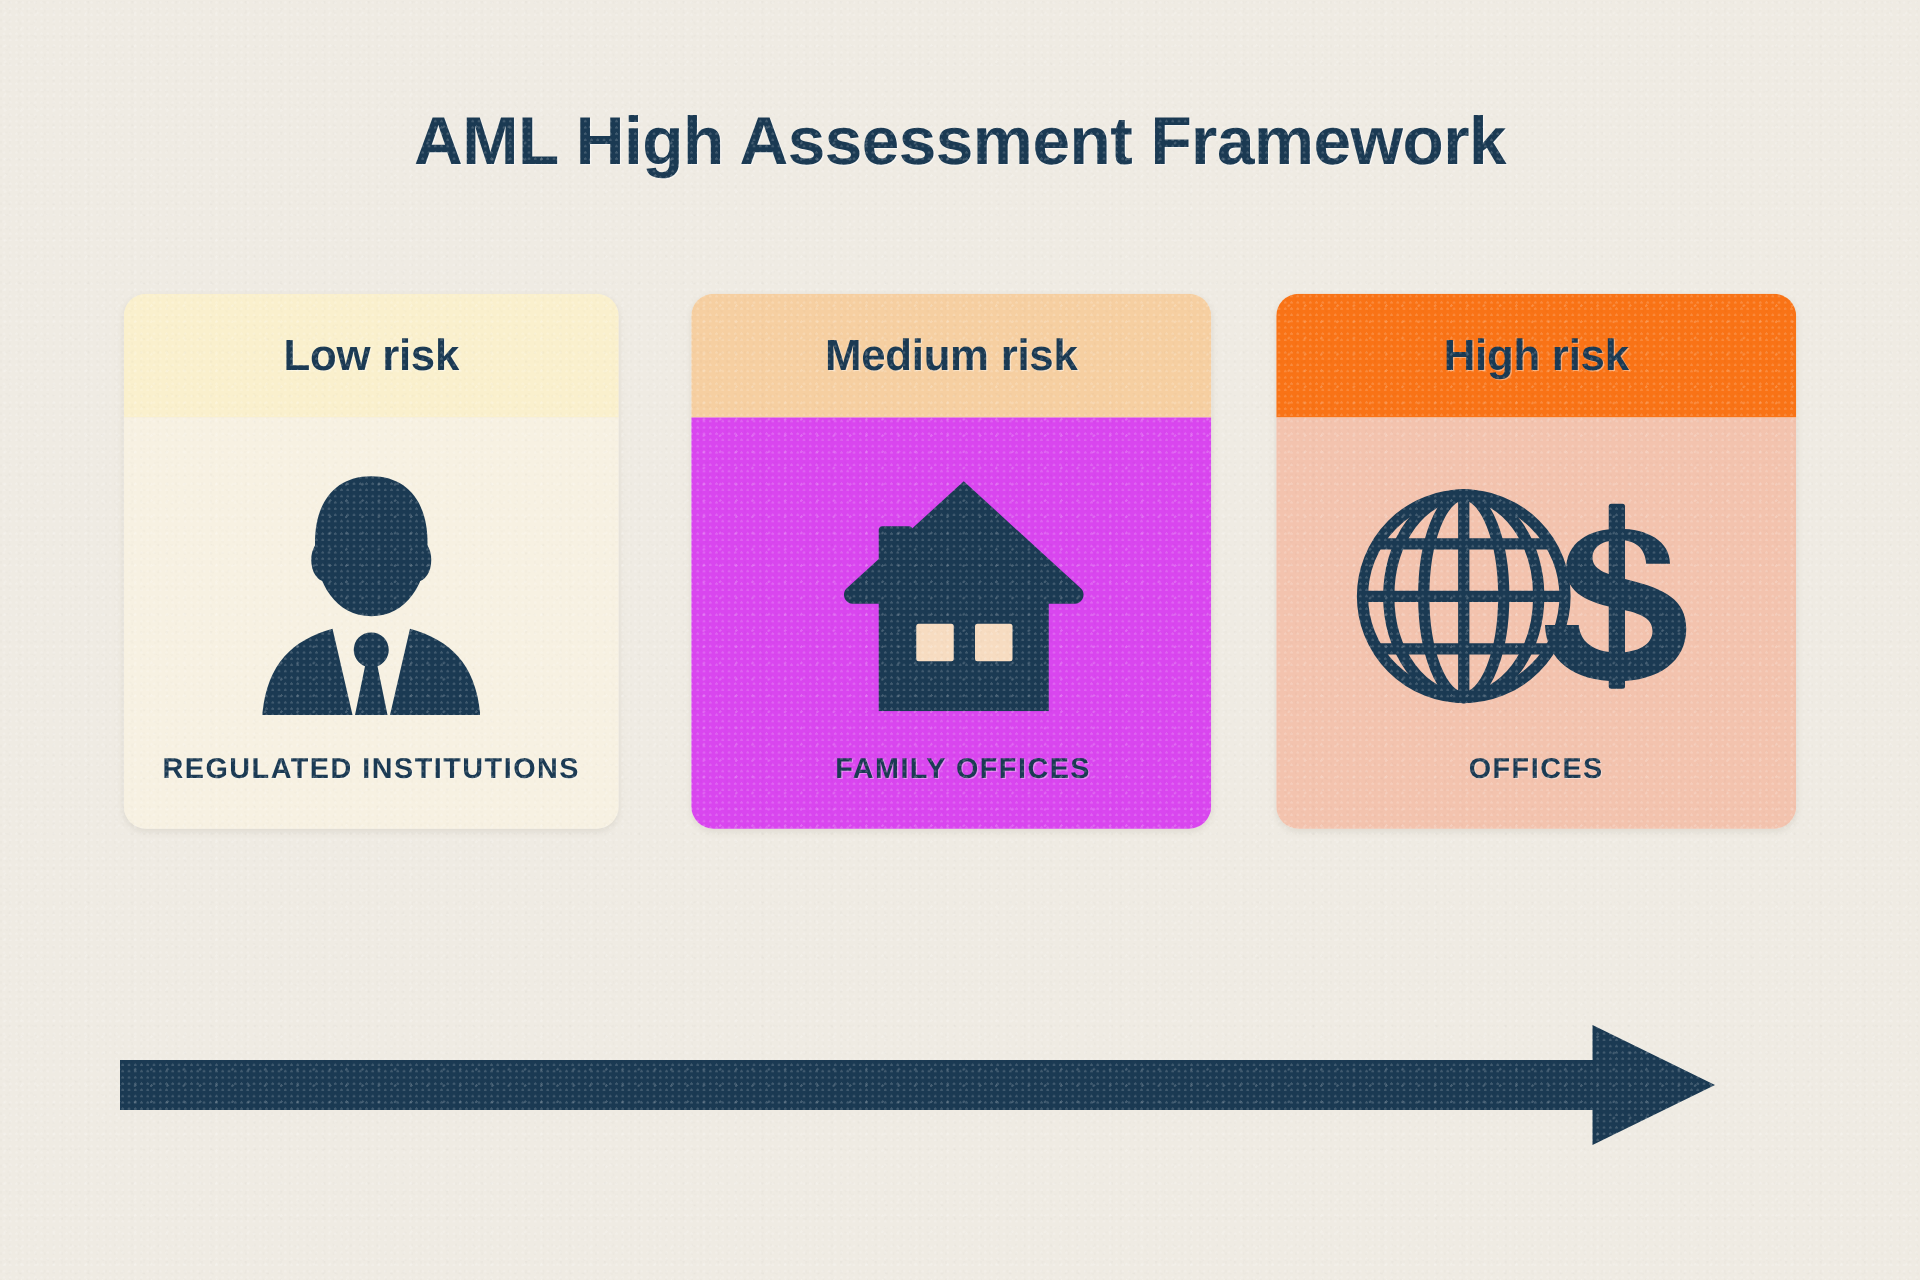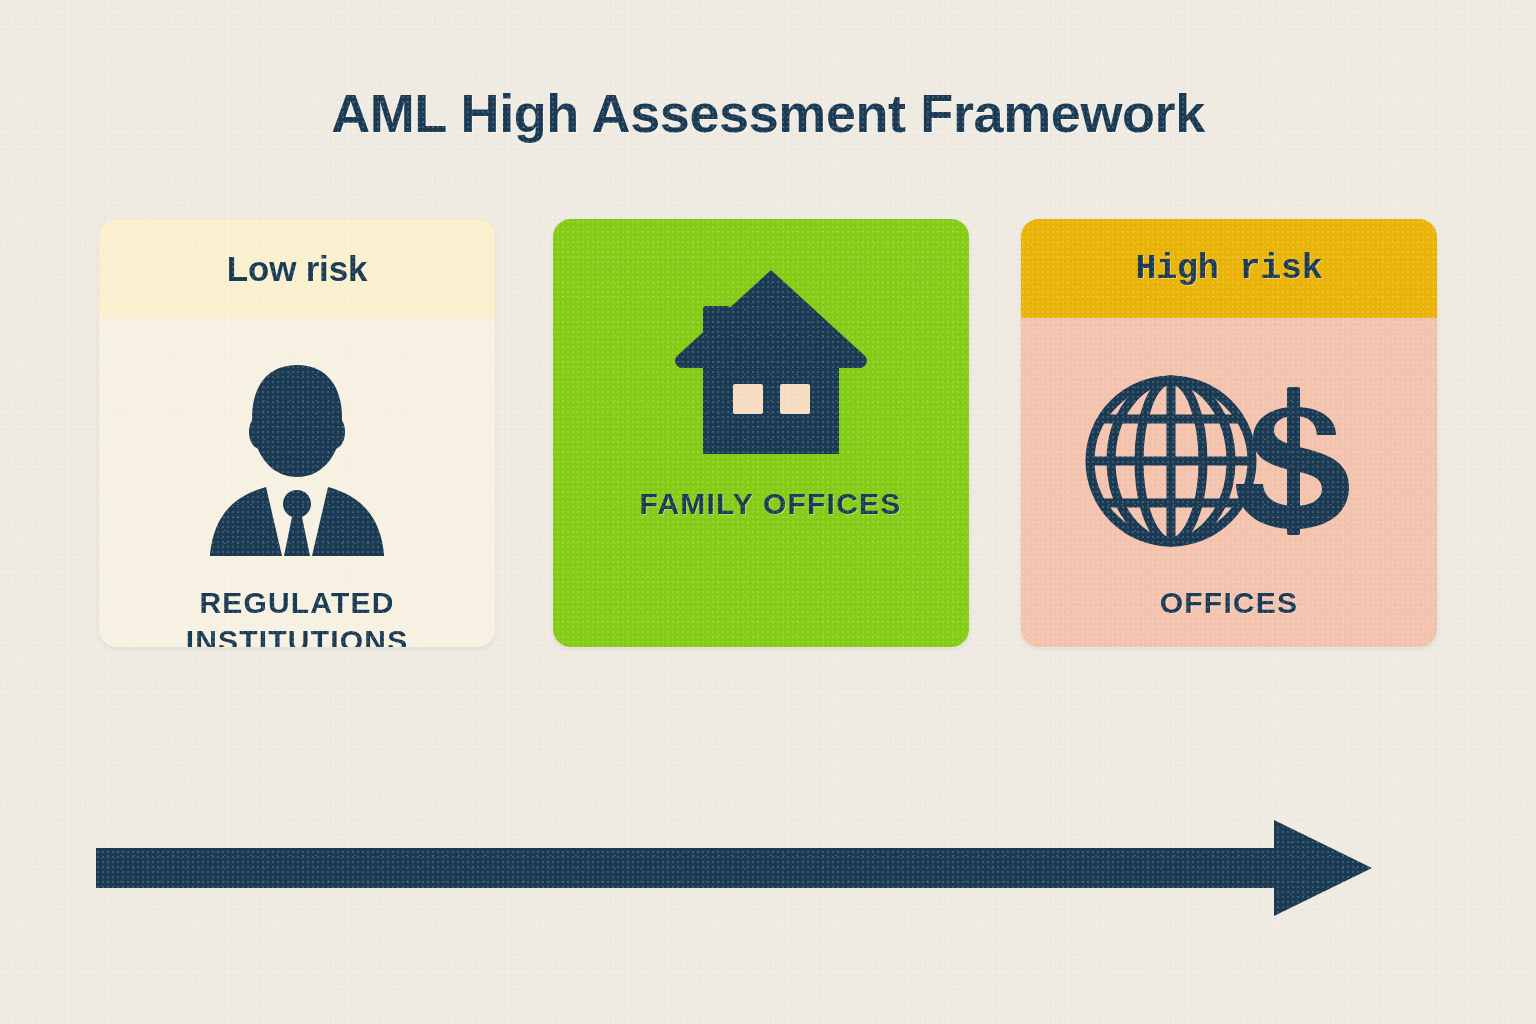--- a/index.html
+++ b/index.html
@@ -55,21 +55,21 @@
   #cards {
     position: absolute;
     top: 219px;
     left: 0;
     width: 1536px;
     height: 560px;
   }
 
   .card {
     position: absolute;
-    top: 0;
+    top: 16px;
     height: 428px;
     border-radius: 18px;
     overflow: hidden;
     box-shadow: 0 2px 5px rgba(90,75,60,.10);
   }
 
   .card.c0 { left: 99px;  width: 396px; }
   .card.c1 { left: 553px; width: 416px; }
   .card.c2 { left: 1021px; width: 416px; }
 
@@ -107,21 +107,21 @@
   .labels {
     margin-top: 24px;
     width: 100%;
     display: flex;
     flex-direction: column;
     align-items: center;
     gap: 28px;
   }
 
   .label-line {
-    font-size: 30px;
+    font-size: 23px;
     font-weight: bold;
     letter-spacing: 1.2px;
     line-height: 1.28;
     color: #1b3a53;
     text-align: center;
     text-shadow: 1px 1px 0 rgba(255,255,255,.35);
     padding: 0 10px;
   }
 
   
@@ -164,21 +164,24 @@
             </g>
           </svg>
         </div>
         <div class="labels">
           <div class="label-line">REGULATED INSTITUTIONS</div>
         </div>
       </div>
     </div>
 
     <div class="card c1">
-      <div class="card-body" style="background: #84cc16; padding-left: 19px;">
+      <div class="card-head" style="background: rgb(246, 207, 161);">
+        <div class="card-head-label">Medium risk</div>
+      </div>
+      <div class="card-body" style="background: #d946ef; padding-left: 19px;">
         <div class="icon-wrap">
           <svg width="196" height="186" viewBox="0 0 196 186" aria-hidden="true">
             <g fill="#1b3a53">
 
               <rect x="30" y="38" width="27" height="56" rx="3"></rect>
 
               <path d="M98 2 L192 88 C196 92 193 100 187 100 L9 100 C3 100 0 92 4 88 L98 2 Z"></path>
 
               <rect x="30" y="92" width="136" height="94"></rect>
             </g>
@@ -187,21 +190,21 @@
             <rect x="107" y="116" width="30" height="30" fill="#f7dcc1" rx="2"></rect>
           </svg>
         </div>
         <div class="labels">
           <div class="label-line">FAMILY OFFICES</div>
         </div>
       </div>
     </div>
 
     <div class="card c2">
-      <div class="card-head" style="background: #eab308; font-family: Liberation Mono, monospace;">
+      <div class="card-head" style="background: #f97316;">
         <div class="card-head-label">High risk</div>
       </div>
       <div class="card-body" style="background: rgb(243, 195, 174);">
         <div class="icon-wrap">
           <svg width="290" height="175" viewBox="0 0 290 175" aria-hidden="true">
 
             <g fill="none" stroke="#1b3a53" stroke-width="9">
               <circle cx="87" cy="88" r="81"></circle>
               <ellipse cx="87" cy="88" rx="32" ry="81"></ellipse>
               <ellipse cx="87" cy="88" rx="60" ry="81"></ellipse>

